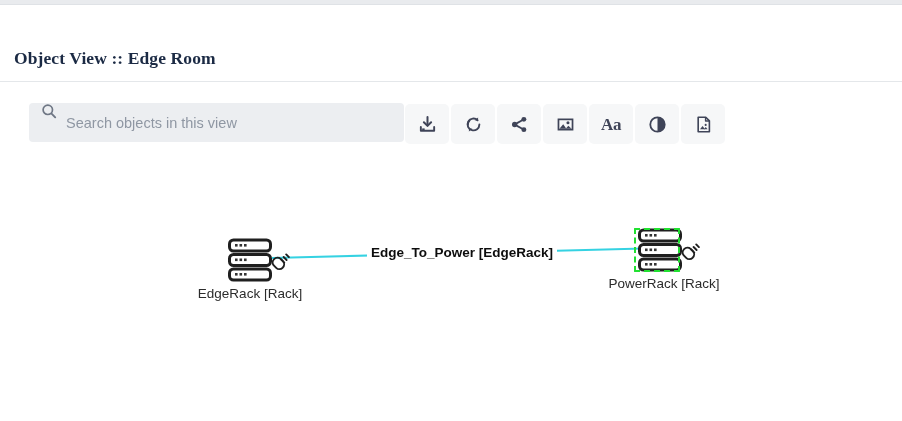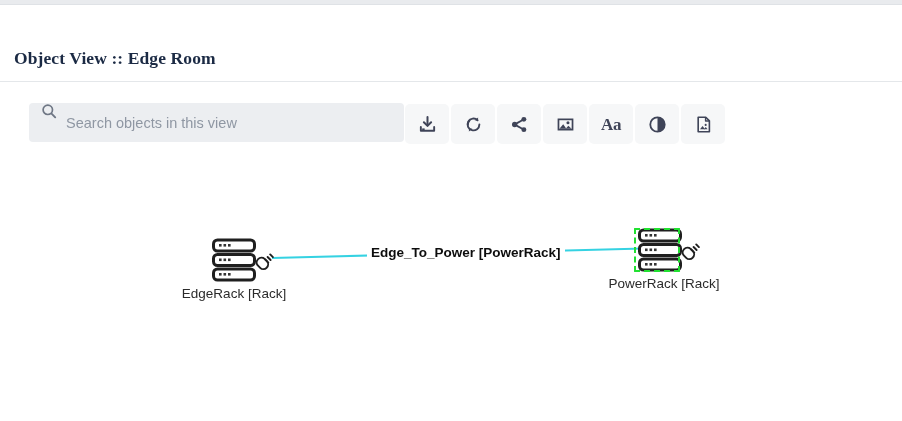--- a/index.html
+++ b/index.html
@@ -310,21 +310,21 @@
           <path d="M18.2 2.4 L20.9 5.1"></path>
           <path d="M13.1 7.4 L16.3 10.6"></path>
           <path d="M14.9 9.2 C16.6 11.0 16.5 13.9 14.7 15.7 C12.8 17.5 9.9 17.5 8.2 15.8 L6.0 13.6 C4.3 11.9 4.3 9.0 6.1 7.1 C7.9 5.3 10.8 5.2 12.6 6.9 Z"></path>
         </g>
       </symbol>
     </defs>
 
     <line id="edge-line" x1="272" y1="108" x2="663" y2="98" stroke="#35d2e2" stroke-width="2.1"></line>
   </svg>
 
-  <div class="node" style="left:212px; top:88px;">
+  <div class="node" style="left:228px; top:88px;">
     <div class="node-icon-wrap">
       <svg width="44" height="44" viewBox="0 0 44 44">
         <use href="#rack-icon"></use>
       </svg>
       <svg class="plug-badge" width="24" height="24" viewBox="0 0 24 24">
         <use href="#power-plug-icon"></use>
       </svg>
     </div>
     <div class="node-label" style="left:-31px; top:48px; width:106px;">EdgeRack [Rack]</div>
   </div>
@@ -335,15 +335,15 @@
       <svg width="44" height="44" viewBox="0 0 44 44">
         <use href="#rack-icon"></use>
       </svg>
       <svg class="plug-badge" width="24" height="24" viewBox="0 0 24 24">
         <use href="#power-plug-icon"></use>
       </svg>
     </div>
     <div class="node-label" style="left:-32px; top:48px; width:116px;">PowerRack [Rack]</div>
   </div>
 
-  <div class="edge-label" style="left:367px; top:95px;">Edge_To_Power [PowerRack]</div>
+  <div class="edge-label" style="left:367px; top:95px;">Edge_To_Power [EdgeRack]</div>
 
 </div>
 
 </body></html>

